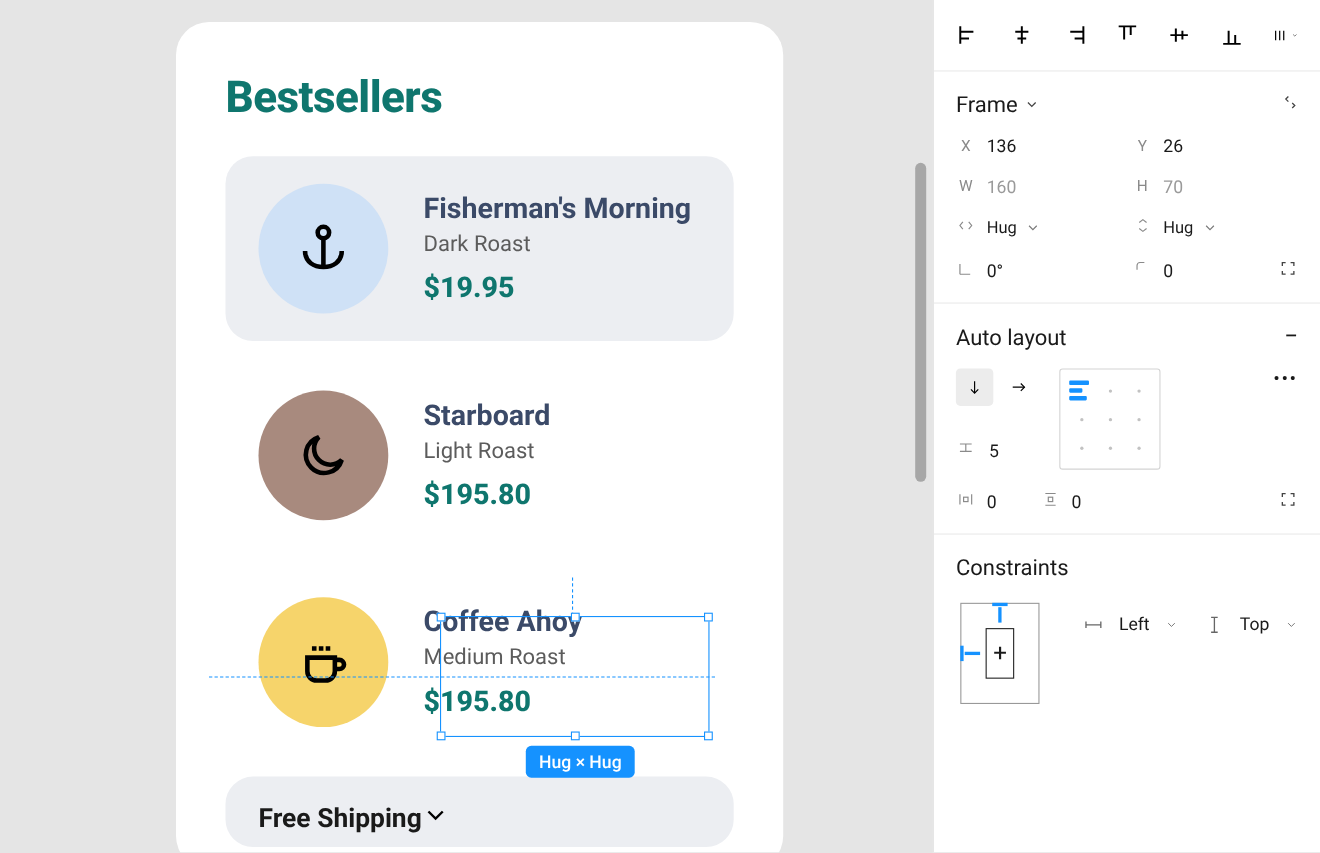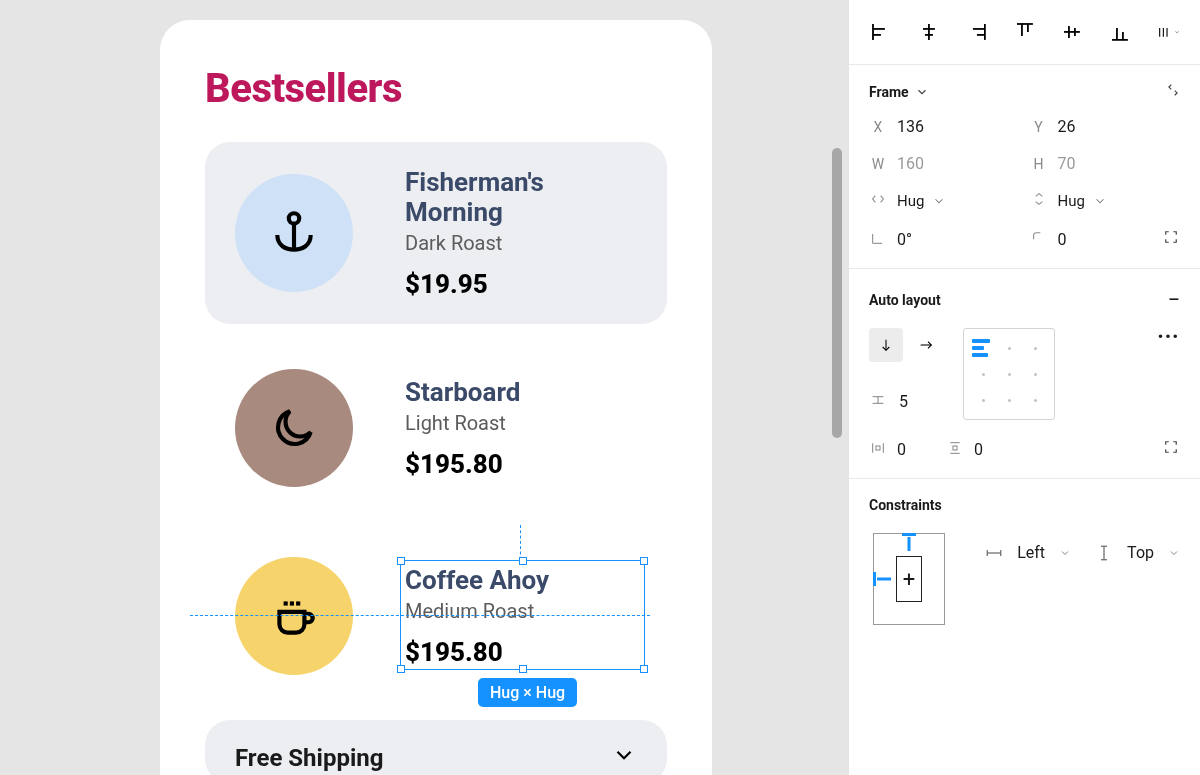--- a/index.html
+++ b/index.html
@@ -23,53 +23,53 @@
     left: 160px;
     top: 20px;
     width: 552px;
     background: #fff;
     border-radius: 30px;
     padding: 45px 45px 20px 45px;
   }
   .heading {
     font-size: 40px;
     font-weight: 800;
-    color: #be185d;
+    color: #0f766e;
     letter-spacing: -0.5px;
     margin-bottom: 30px;
   }
   .card {
     display: flex;
     align-items: center;
-    gap: 52px;
+    gap: 32px;
     padding: 25px 30px;
     border-radius: 25px;
     margin-bottom: 20px;
   }
   .card.highlight { background: #eceef2; }
   .swatch {
     width: 118px; height: 118px;
     border-radius: 50%;
     display: flex; align-items: center; justify-content: center;
     flex-shrink: 0;
   }
   .swatch svg { width: 50px; height: 50px; stroke:#000; stroke-width:2; fill:none; }
   .s-blue  { background:#cfe1f6; }
   .s-brown { background:#a88a7e; }
   .s-yellow{ background:#f6d46b; }
   .product-text { display:flex; flex-direction:column; }
   .p-name { font-size:26px; font-weight:700; color:#3b4a68; margin-bottom:4px;}
   .p-sub  { font-size:20px; color:#5c5c5c; margin-bottom:14px;}
-  .p-price{ font-size:26px; font-weight:800; color:#000000;}
+  .p-price{ font-size:26px; font-weight:800; color:#0f766e;}
   .ship-row {
     margin-top:20px;
     background:#eceef2;
     border-radius:25px;
     padding: 22px 30px 10px 30px;
-    display:flex; justify-content:space-between; align-items:center;
+    display:flex; align-items:center;
     font-size:24px; font-weight:700; color:#1a1a1a;
   }
   .ship-row svg{ width:26px;height:26px;stroke:#000;stroke-width:2;fill:none;}
   
   .sel-box {
     position:absolute;
     left:400px; top:560px;
     width:245px; height:110px;
     border:1px solid #1592ff;
     pointer-events:none;
@@ -100,21 +100,21 @@
   }
   .align-row{
     display:flex; align-items:center; gap:24px;
     padding:22px 20px; border-bottom:1px solid #e9e9e9;
   }
   .align-row .abtn{ width:24px;height:20px; display:flex;align-items:center;justify-content:center;}
   .abtn svg{stroke:#000;stroke-width:1.8;fill:none;}
   .dist{display:flex;align-items:center;gap:3px;}
   .section{padding:18px 20px;border-bottom:1px solid #e9e9e9;}
   .sec-head{display:flex;justify-content:space-between;align-items:center;margin-bottom:16px;}
-  .sec-title{font-size:14px;font-weight:700;display:flex;align-items:center;gap:6px;text-align:right;}
+  .sec-title{font-size:20px;font-weight:400;display:flex;align-items:center;gap:6px;text-align:right;}
   .sec-title svg, .sec-head svg{width:14px;height:14px;stroke:#444;stroke-width:2;fill:none;}
   .grid2{display:grid;grid-template-columns:1fr 1fr;row-gap:18px;column-gap:10px;}
   .field{display:flex;align-items:center;gap:10px;}
   .flab{color:#8a8a8a;font-size:14px;min-width:18px;text-align:center;}
   .flab svg{width:16px;height:16px;stroke:#8a8a8a;stroke-width:1.6;fill:none;}
   .fval{font-size:16px;color:#1a1a1a;}
   .fval.dim{color:#9a9a9a;}
   .hug{display:flex;align-items:center;gap:8px;font-size:15px;color:#1a1a1a;}
   .hug svg{width:14px;height:14px;stroke:#7a7a7a;stroke-width:1.8;fill:none;}
   .clip-row{display:flex;align-items:center;gap:14px;margin-top:18px;}

